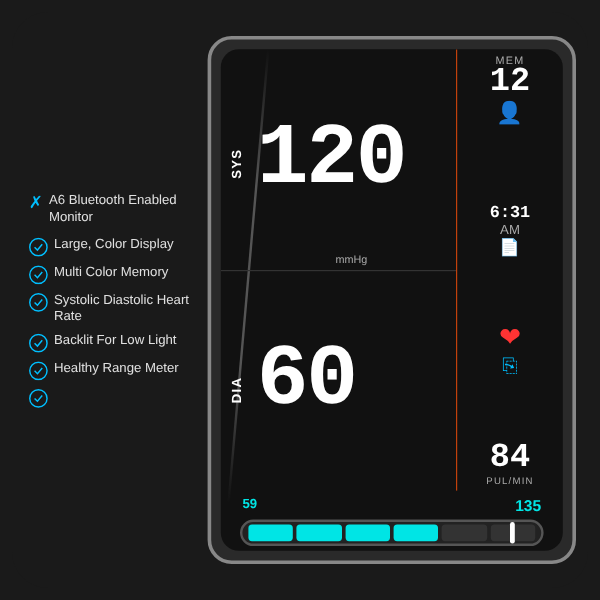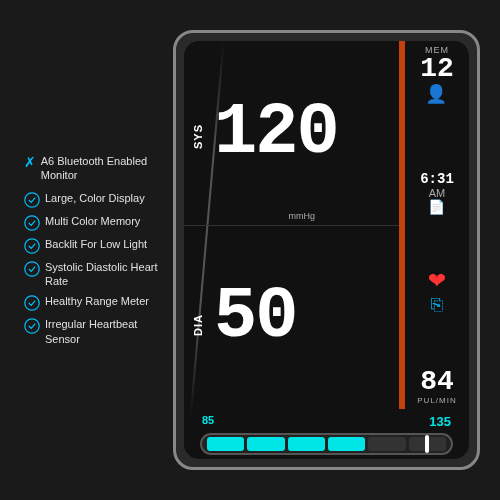--- a/index.html
+++ b/index.html
@@ -152,26 +152,26 @@
       font-family: 'Courier New', monospace;
       font-size: 72px;
       font-weight: bold;
       color: #fff;
       letter-spacing: -2px;
       line-height: 1;
     }
 
     
     .side-panel {
-      width: 70px;
+      width: 89px;
       display: flex;
       flex-direction: column;
       justify-content: space-between;
       padding: 4px 2px;
-      border-left: 6px solid #c2410c;
+      border-left: 1px solid #c2410c;
     }
 
     .mem-section {
       display: flex;
       flex-direction: column;
       align-items: center;
     }
 
     .mem-label {
       color: #aaa;
@@ -240,21 +240,21 @@
     .pul-label {
       color: #aaa;
       font-size: 8px;
       letter-spacing: 1px;
     }
 
     
     .mmhg-label {
       position: absolute;
       bottom: 4px;
-      right: 84px;
+      right: 74px;
       color: #aaa;
       font-size: 9px;
       text-align: right;
     }
 
     
     .range-meter {
       height: 50px;
       display: flex;
       flex-direction: column;
@@ -366,45 +366,44 @@
         <polyline points="6,10 9,13 14,7" stroke="#00bfff" stroke-width="1.5" fill="none"></polyline>
       </svg>
       <span class="feature-text">Multi Color Memory</span>
     </div>
 
     <div class="feature-item">
       <svg class="check-icon" viewBox="0 0 20 20" fill="none">
         <circle cx="10" cy="10" r="9" stroke="#00bfff" stroke-width="1.5"></circle>
         <polyline points="6,10 9,13 14,7" stroke="#00bfff" stroke-width="1.5" fill="none"></polyline>
       </svg>
+      <span class="feature-text">Systolic Diastolic Heart Rate</span>
+    </div>
+
+    <div class="feature-item">
+      <svg class="check-icon" viewBox="0 0 20 20" fill="none">
+        <circle cx="10" cy="10" r="9" stroke="#00bfff" stroke-width="1.5"></circle>
+        <polyline points="6,10 9,13 14,7" stroke="#00bfff" stroke-width="1.5" fill="none"></polyline>
+      </svg>
       <span class="feature-text">Backlit For Low Light</span>
     </div>
 
     <div class="feature-item">
       <svg class="check-icon" viewBox="0 0 20 20" fill="none">
         <circle cx="10" cy="10" r="9" stroke="#00bfff" stroke-width="1.5"></circle>
         <polyline points="6,10 9,13 14,7" stroke="#00bfff" stroke-width="1.5" fill="none"></polyline>
       </svg>
-      <span class="feature-text">Systolic Diastolic Heart Rate</span>
-    </div>
-
-    <div class="feature-item">
-      <svg class="check-icon" viewBox="0 0 20 20" fill="none">
-        <circle cx="10" cy="10" r="9" stroke="#00bfff" stroke-width="1.5"></circle>
-        <polyline points="6,10 9,13 14,7" stroke="#00bfff" stroke-width="1.5" fill="none"></polyline>
-      </svg>
       <span class="feature-text">Healthy Range Meter</span>
     </div>
 
     <div class="feature-item">
       <svg class="check-icon" viewBox="0 0 20 20" fill="none">
         <circle cx="10" cy="10" r="9" stroke="#00bfff" stroke-width="1.5"></circle>
         <polyline points="6,10 9,13 14,7" stroke="#00bfff" stroke-width="1.5" fill="none"></polyline>
       </svg>
-      <span class="feature-text">Irregular Heartbeat Sensor</span>
     </div>
   </div>
 
   <div class="device-body">
     <div class="display-screen">
 
       <div class="diagonal-line"></div>
 
       <div style="display:flex; flex:1; flex-direction:row; overflow:hidden;">
 
@@ -412,21 +411,21 @@
           <span class="sys-label">SYS</span>
           <span class="dia-label">DIA</span>
         </div>
 
         <div class="readings-area">
           <div class="upper-reading">
             <span class="big-number">120</span>
             <span class="mmhg-label">mmHg</span>
           </div>
           <div class="lower-reading">
-            <span class="big-number">50</span>
+            <span class="big-number">60</span>
           </div>
         </div>
 
         <div class="side-panel">
           <div class="mem-section">
             <span class="mem-label">MEM</span>
             <span class="mem-number">12</span>
             <span class="person-icon">👤</span>
           </div>
 
@@ -443,21 +442,21 @@
 
           <div class="pulse-section">
             <span class="pulse-number">84</span>
             <span class="pul-label">PUL/MIN</span>
           </div>
         </div>
       </div>
 
       <div class="range-meter">
         <div class="range-labels">
-          <span class="range-label-left">85</span>
+          <span class="range-label-left">59</span>
           <span class="range-label-right">135</span>
         </div>
         <div class="meter-bar">
           <div class="meter-segment active"></div>
           <div class="meter-segment active"></div>
           <div class="meter-segment active"></div>
           <div class="meter-segment active"></div>
           <div class="meter-segment inactive"></div>
           <div class="meter-segment inactive"></div>
           <div class="meter-marker"></div>

